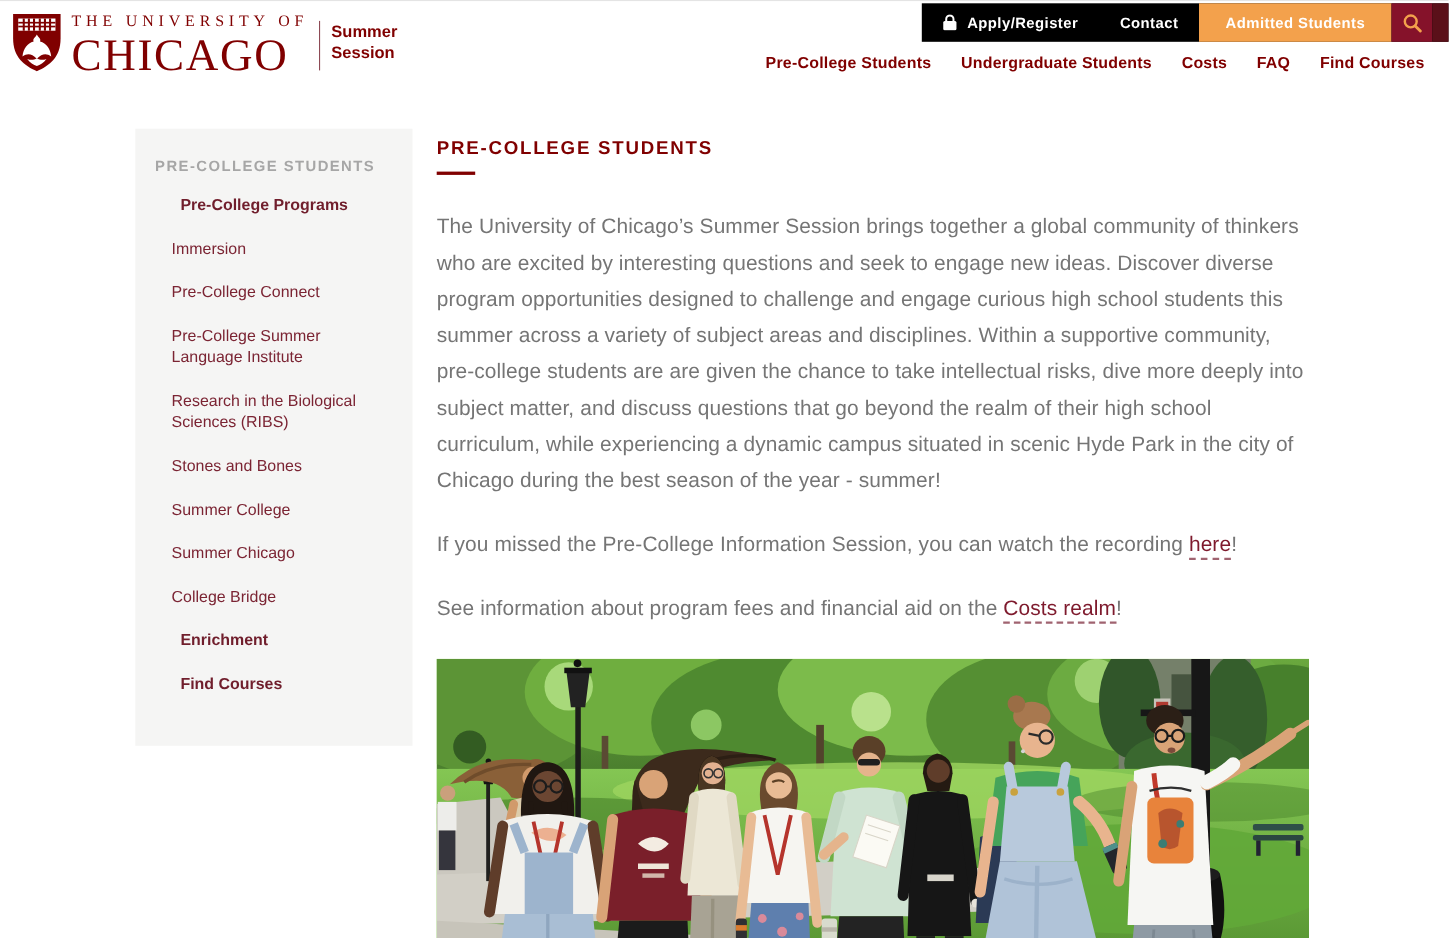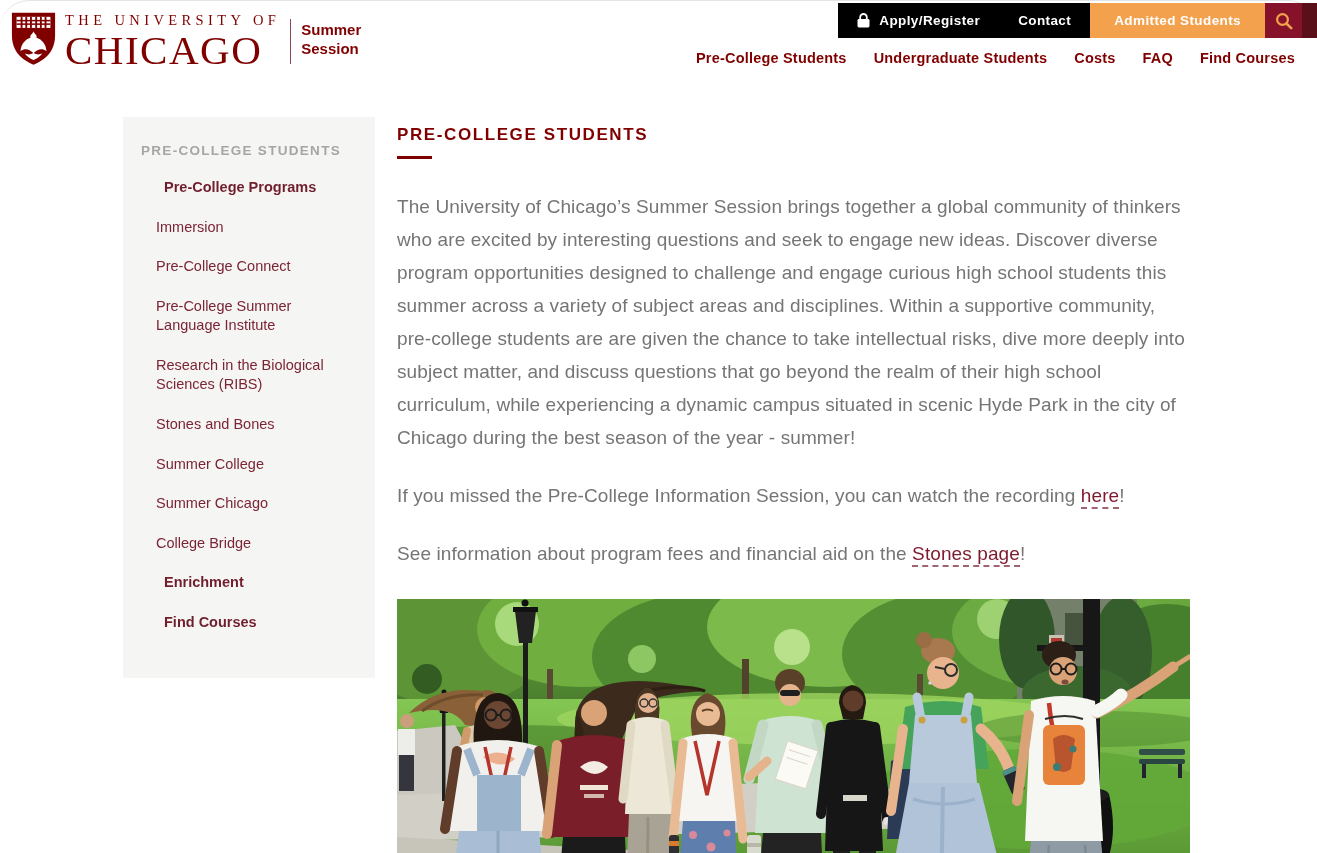--- a/index.html
+++ b/index.html
@@ -1,18 +1,18 @@
 <!DOCTYPE html>
 <html><head>
 <meta charset="utf-8">
 <style>
   * { margin:0; padding:0; box-sizing:border-box; }
   html,body { width:1317px; height:853px; overflow:hidden; background:#fff;
     font-family:"Liberation Sans", sans-serif; }
-  .page { width:1317px; height:853px; position:relative; border-top:1px solid #e4e4e4;border-radius:29px; }
+  .page { width:1317px; height:853px; position:relative; border-top:1px solid #e4e4e4; }
 
   
   .header { position:relative; height:97px; }
   .brand { position:absolute; left:10px; top:8px; display:flex; align-items:flex-start; }
   .crest { width:47px; height:56px; margin-top:2px; }
   .wordmark { margin-left:8px; color:#800000; }
   .wordmark-top { font-family:"Liberation Serif", serif; font-size:14.5px; letter-spacing:4.4px; margin-top:3px; }
   .wordmark-main { font-family:"Liberation Serif", serif; font-size:41px; letter-spacing:1.5px; line-height:1.0; margin-top:1px; }
   .brand-divider { width:1px; height:45px; background:#8d4a55; margin:10px 0 0 10px; }
   .brand-sub { margin:12px 0 0 10px; color:#800000; font-weight:bold; font-size:15px; line-height:1.25; }
@@ -135,21 +135,21 @@
     </aside>
 
     <main class="main">
       <h1 class="page-title">PRE-COLLEGE STUDENTS</h1>
       <div class="title-rule"></div>
 
       <p class="p1">The University of Chicago’s Summer Session brings together a global community of thinkers who are excited by interesting questions and seek to engage new ideas. Discover diverse program opportunities designed to challenge and engage curious high school students this summer across a variety of subject areas and disciplines. Within a supportive community, pre-college students are are given the chance to take intellectual risks, dive more deeply into subject matter, and discuss questions that go beyond the realm of their high school curriculum, while experiencing a dynamic campus situated in scenic Hyde Park in the city of Chicago during the best season of the year - summer!</p>
 
       <p class="p2"><span>If you missed the Pre-College Information Session, you can watch the recording </span><a href="#" class="inline-link">here</a><span>!</span></p>
 
-      <p class="p3"><span>See information about program fees and financial aid on the </span><a href="#" class="inline-link">Stones page</a><span>!</span></p>
+      <p class="p3"><span>See information about program fees and financial aid on the </span><a href="#" class="inline-link">Costs realm</a><span>!</span></p>
 
       <div class="photo">
       <svg width="793" height="313" viewBox="0 0 793 313">
         <defs>
           <linearGradient id="grass" x1="0" y1="0" x2="0" y2="1">
             <stop offset="0" stop-color="#84c653"></stop>
                 <stop offset="1" stop-color="#4f8c2c"></stop>
           </linearGradient>
           <linearGradient id="treez" x1="0" y1="0" x2="0" y2="1">
             <stop offset="0" stop-color="#6aa83e"></stop>

